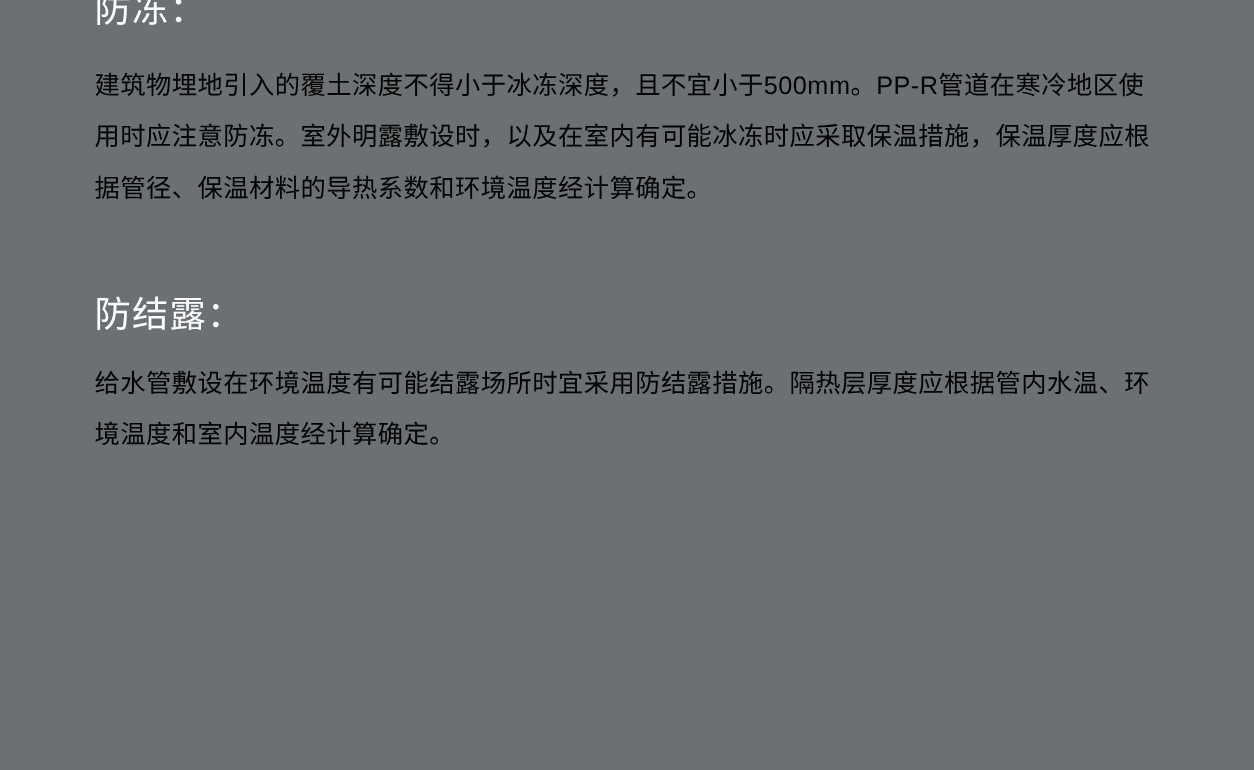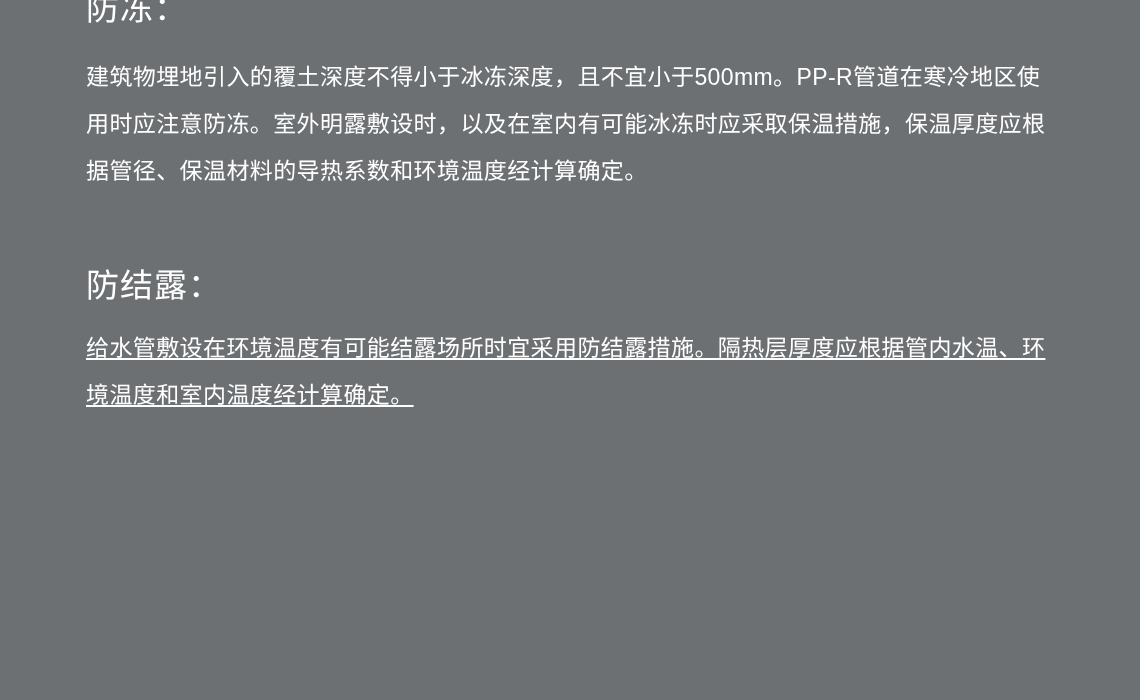--- a/index.html
+++ b/index.html
@@ -33,21 +33,21 @@
     letter-spacing: 1px;
     color: #ffffff;
     margin: 0;
     padding: 0;
   }
   .body-text {
     font-size: 23px;
     font-weight: 400;
     line-height: 47px;
     letter-spacing: 0.4px;
-    color: #ffffff;
+    color: #000000;
     margin: 0;
     padding: 0;
     text-align: left;
   }
   .sec-anti-freeze .heading {
     position: relative;
     top: -14px;
   }
   .sec-anti-freeze .body-text {
     margin-top: 8px;
@@ -56,21 +56,20 @@
     margin-top: 36px;
   }
   .sec-insulation .body-text {
     margin-top: 16px;
   }
   .sec-anti-condensation {
     margin-top: 68px;
   }
   .sec-anti-condensation .body-text {
     margin-top: 16px;
-    text-decoration: underline;
   }
 </style>
 </head>
 <body>
 
 <div class="page">
 
   <div class="section sec-anti-freeze">
     <h2 class="heading">防冻：</h2>
     <p class="body-text">建筑物埋地引入的覆土深度不得小于冰冻深度，且不宜小于500mm。PP-R管道在寒冷地区使用时应注意防冻。室外明露敷设时，以及在室内有可能冰冻时应采取保温措施，保温厚度应根据管径、保温材料的导热系数和环境温度经计算确定。</p>

